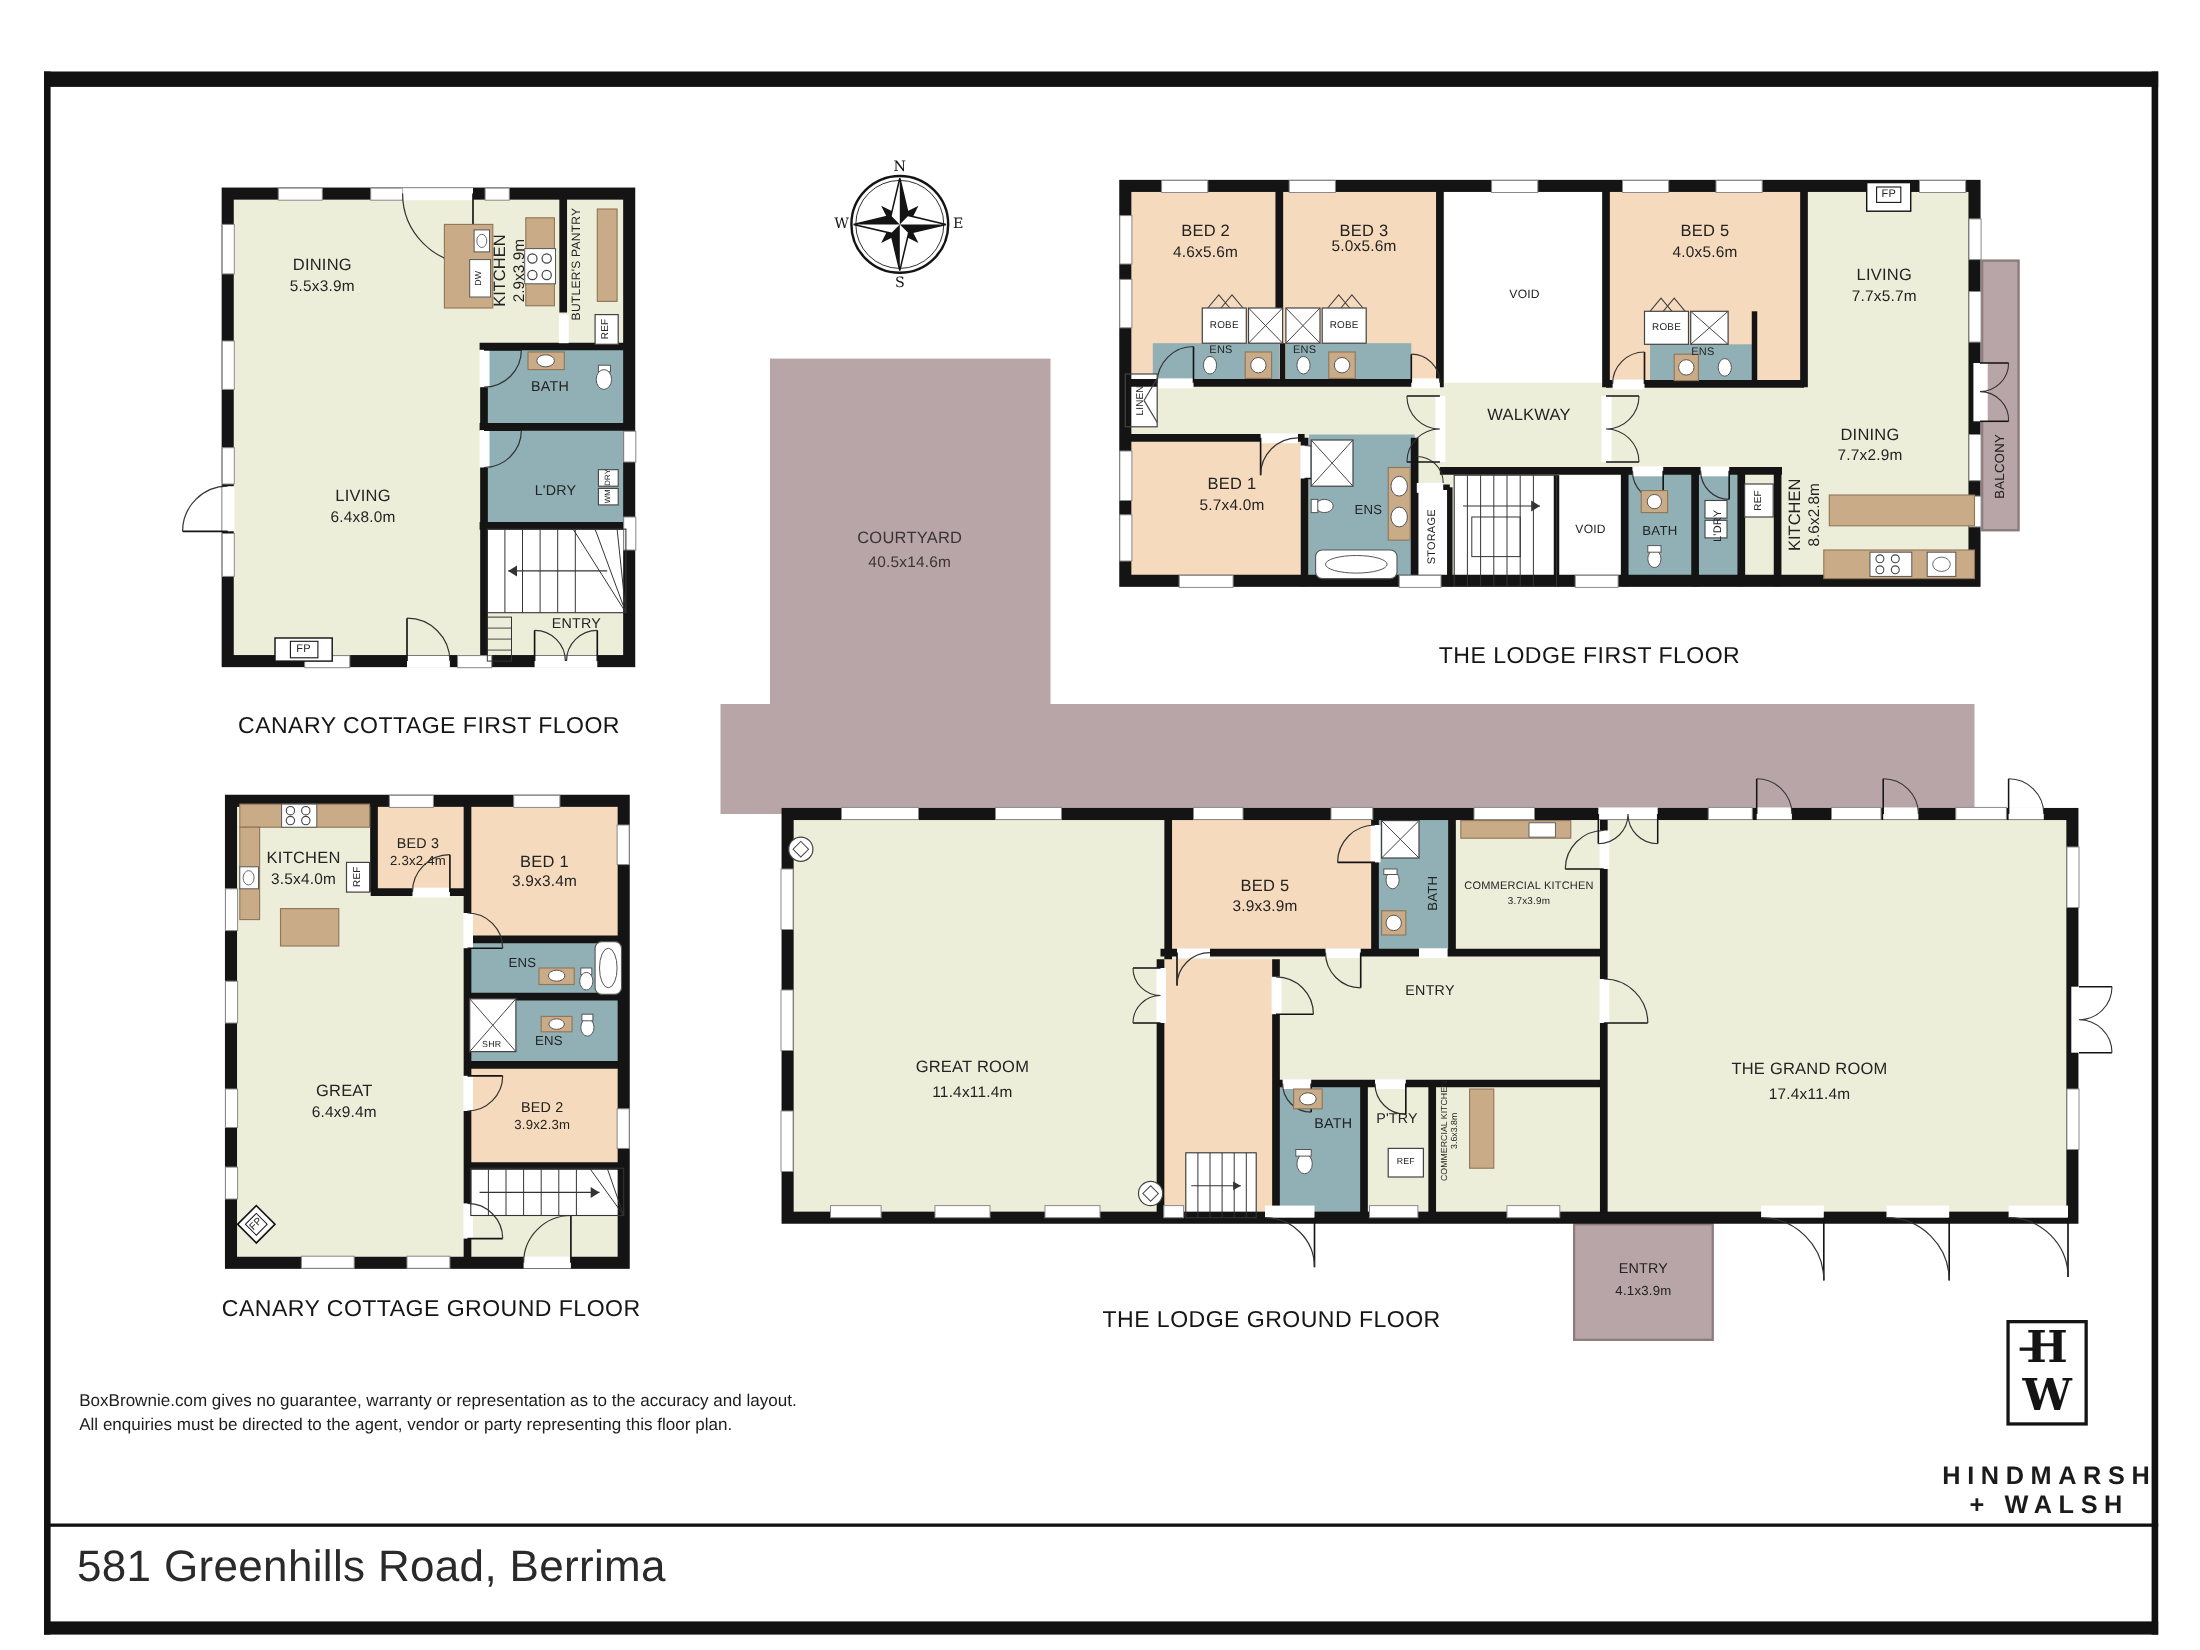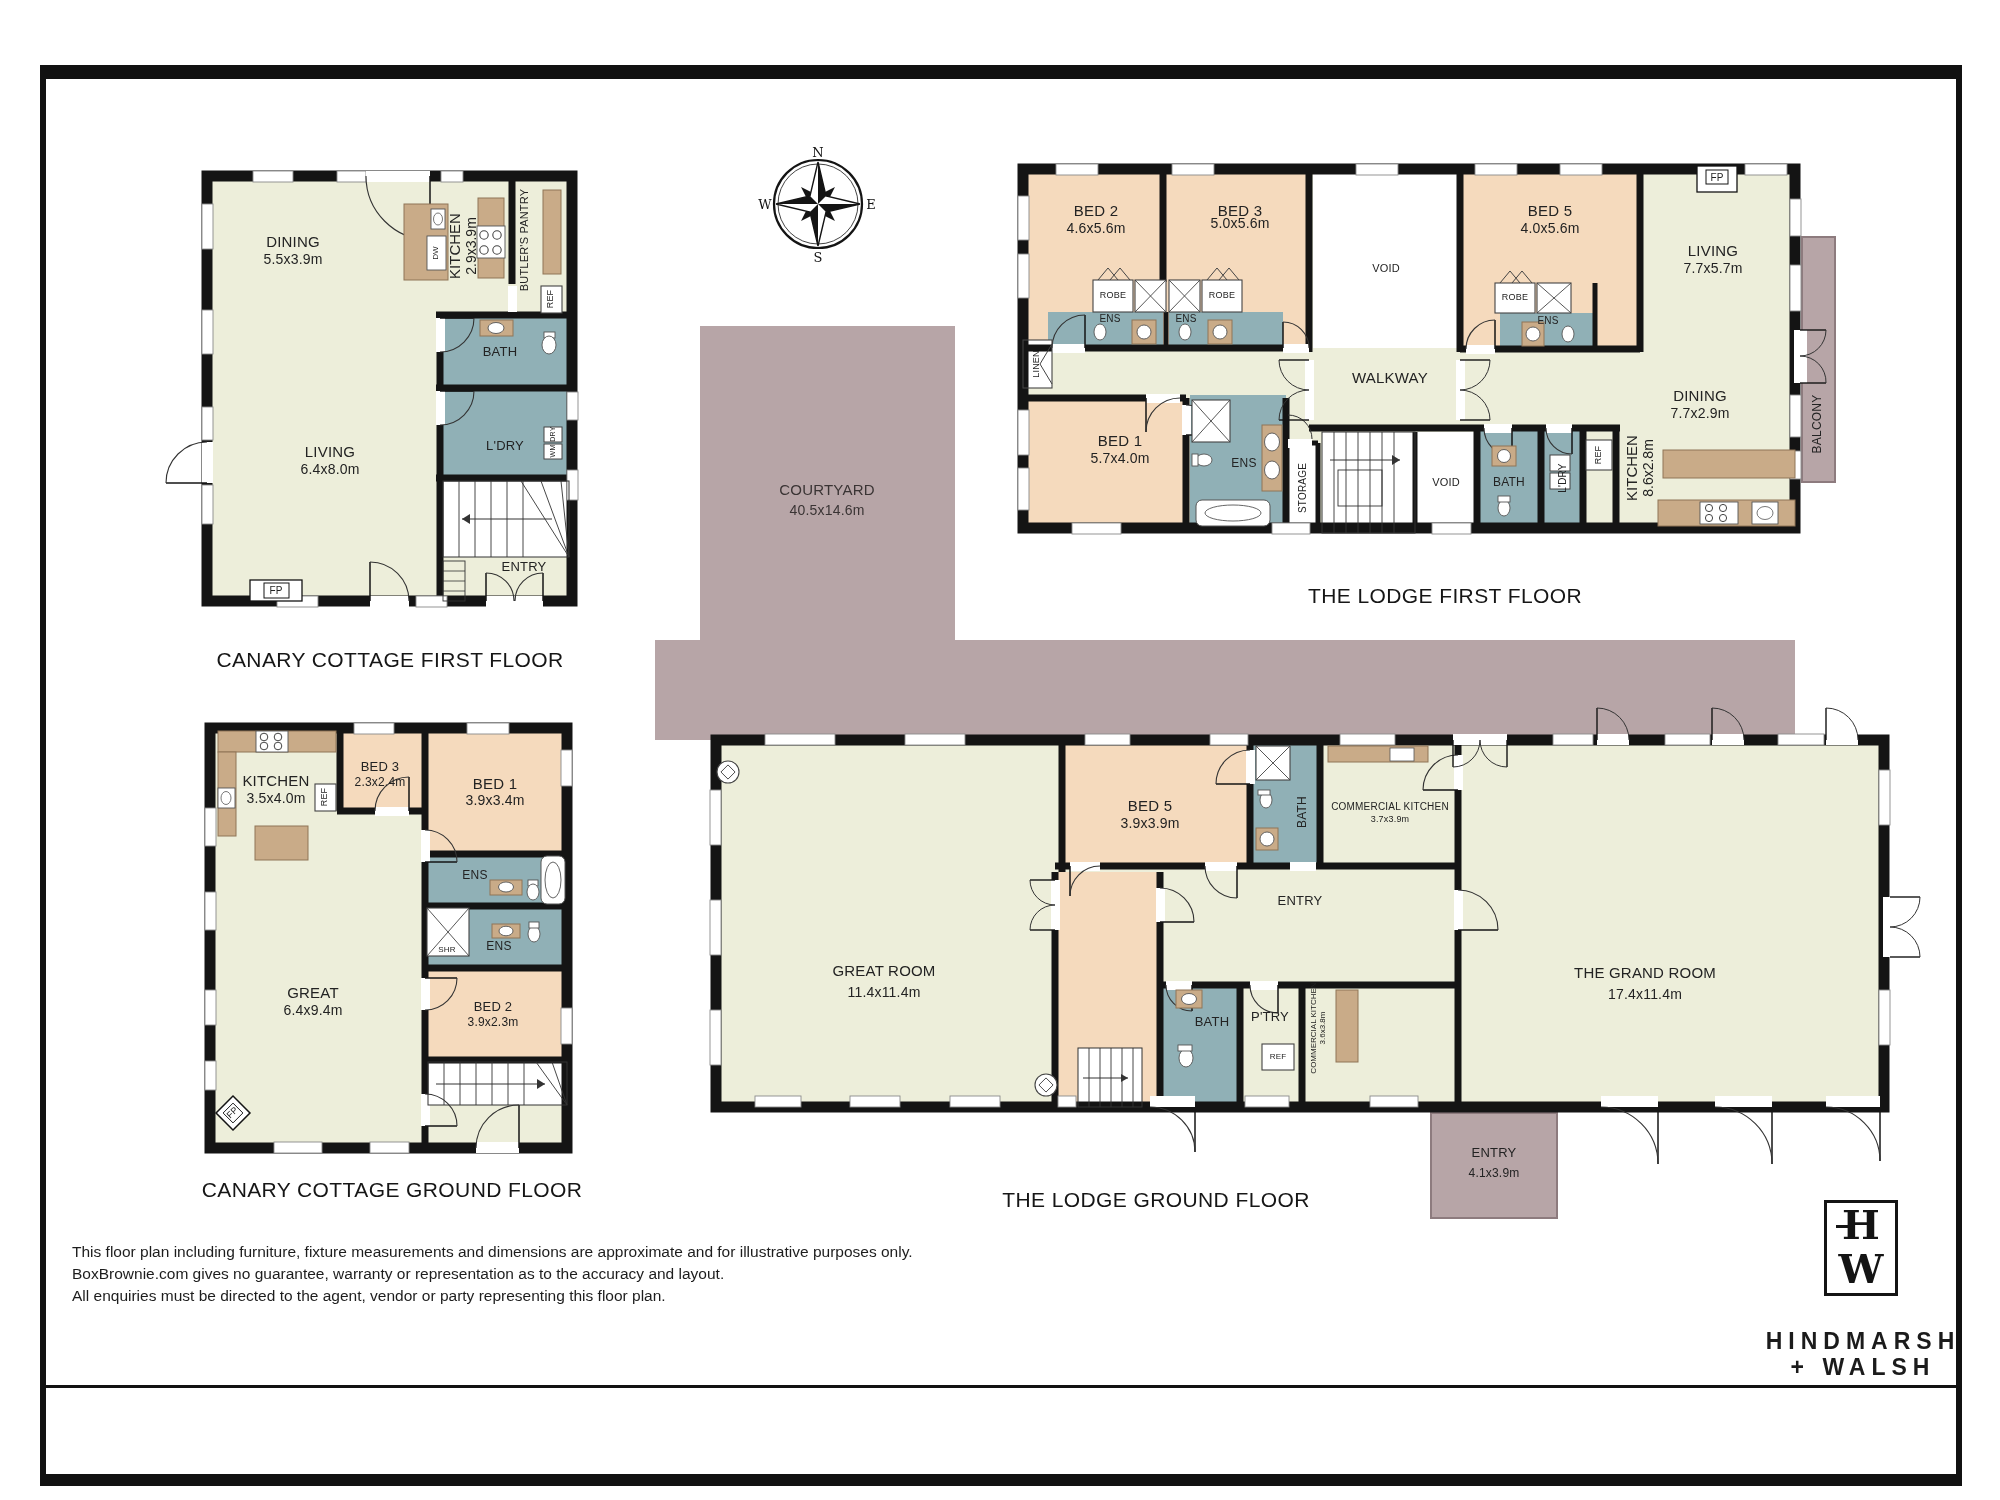--- a/index.html
+++ b/index.html
@@ -620,23 +620,23 @@
   <div class="lbl title" style="left:1156px;top:1200px">THE LODGE GROUND FLOOR</div>
 
   <div class="lbl" style="left:827px;top:490px;color:#3a3434">COURTYARD</div>
   <div class="lbl dims" style="left:827px;top:511px;color:#3a3434">40.5x14.6m</div>
 
   <div class="compass-letter" style="left:818px;top:152px">N</div>
   <div class="compass-letter" style="left:871px;top:204px">E</div>
   <div class="compass-letter" style="left:818px;top:257px">S</div>
   <div class="compass-letter" style="left:765px;top:204px">W</div>
 
-  <div class="disc" style="top:1243px">This floor plan including furniture, fixture measurements and dimensions are approximate and for illustrative purposes only.</div>
   <div class="disc" style="top:1265px">BoxBrownie.com gives no guarantee, warranty or representation as to the accuracy and layout.</div>
   <div class="disc" style="top:1287px">All enquiries must be directed to the agent, vendor or party representing this floor plan.</div>
+  <div class="addr">581 Greenhills Road, Berrima</div>
 
   <div class="logo-box">
     <div class="logo-letter">H</div>
     <div class="logo-hbar"></div>
     <div class="logo-letter">W</div>
   </div>
   <div class="brand" style="top:1328px">HINDMARSH</div>
   <div class="brand" style="top:1354px">+ WALSH</div>
 
 </div>

